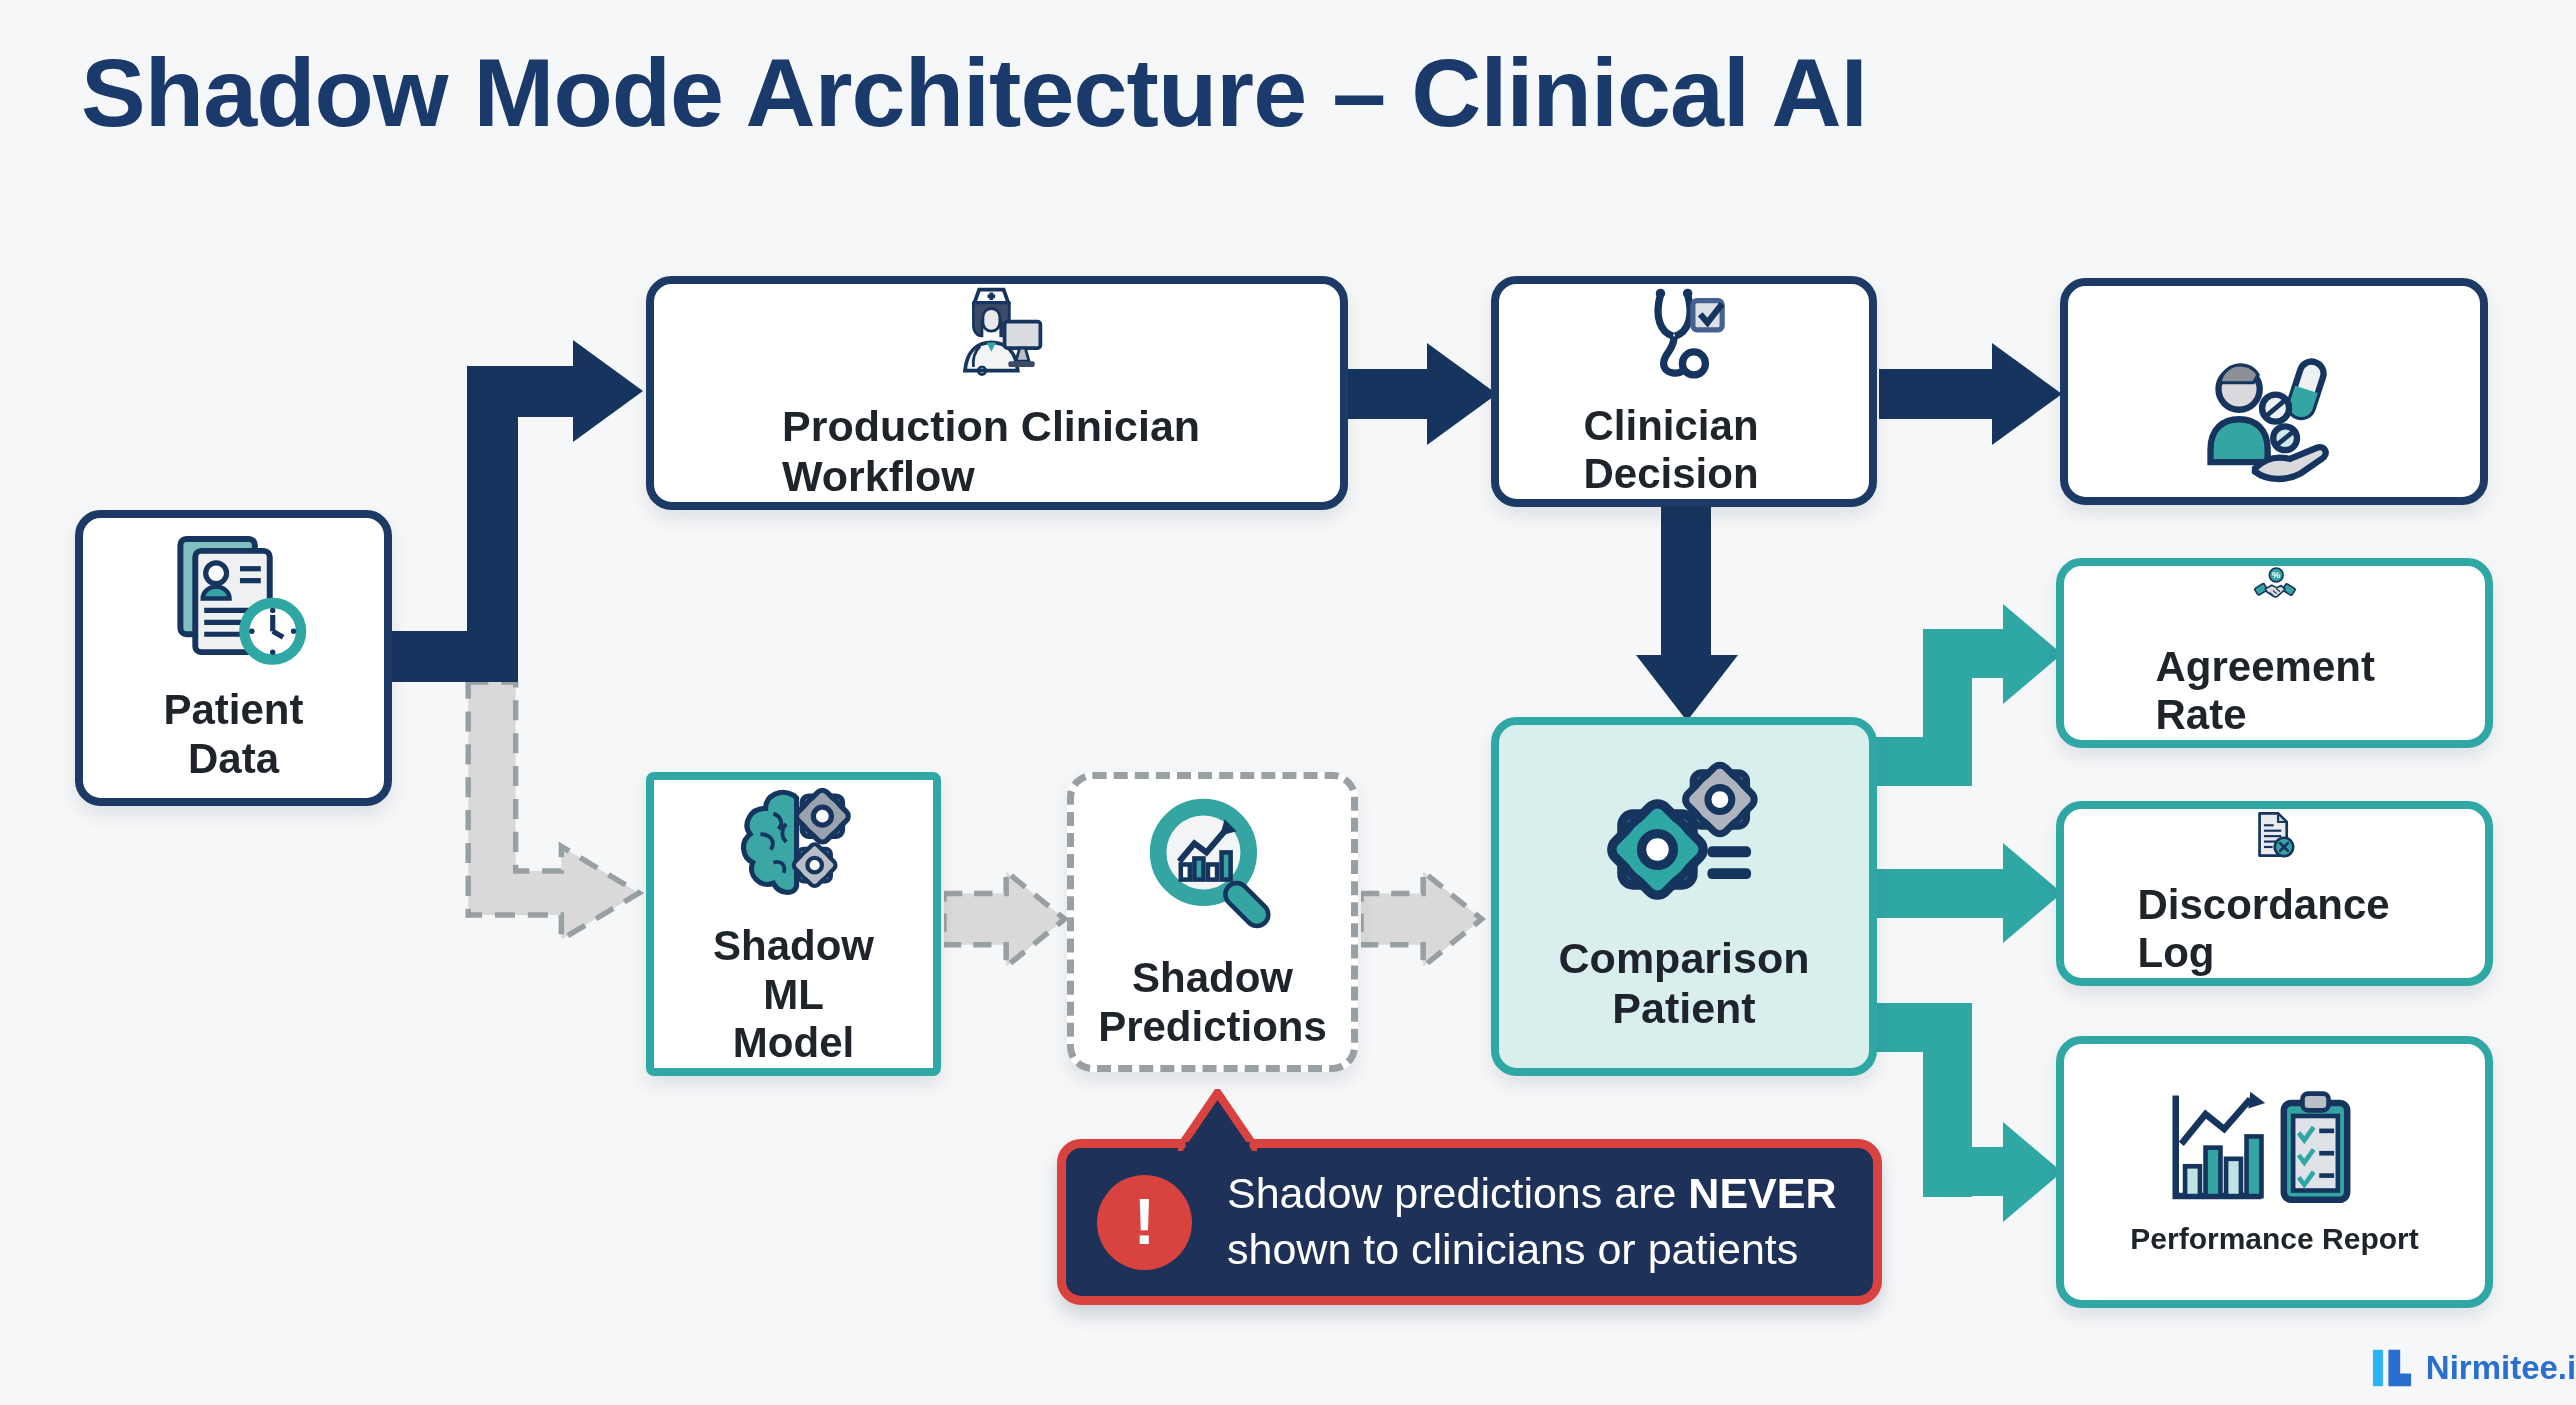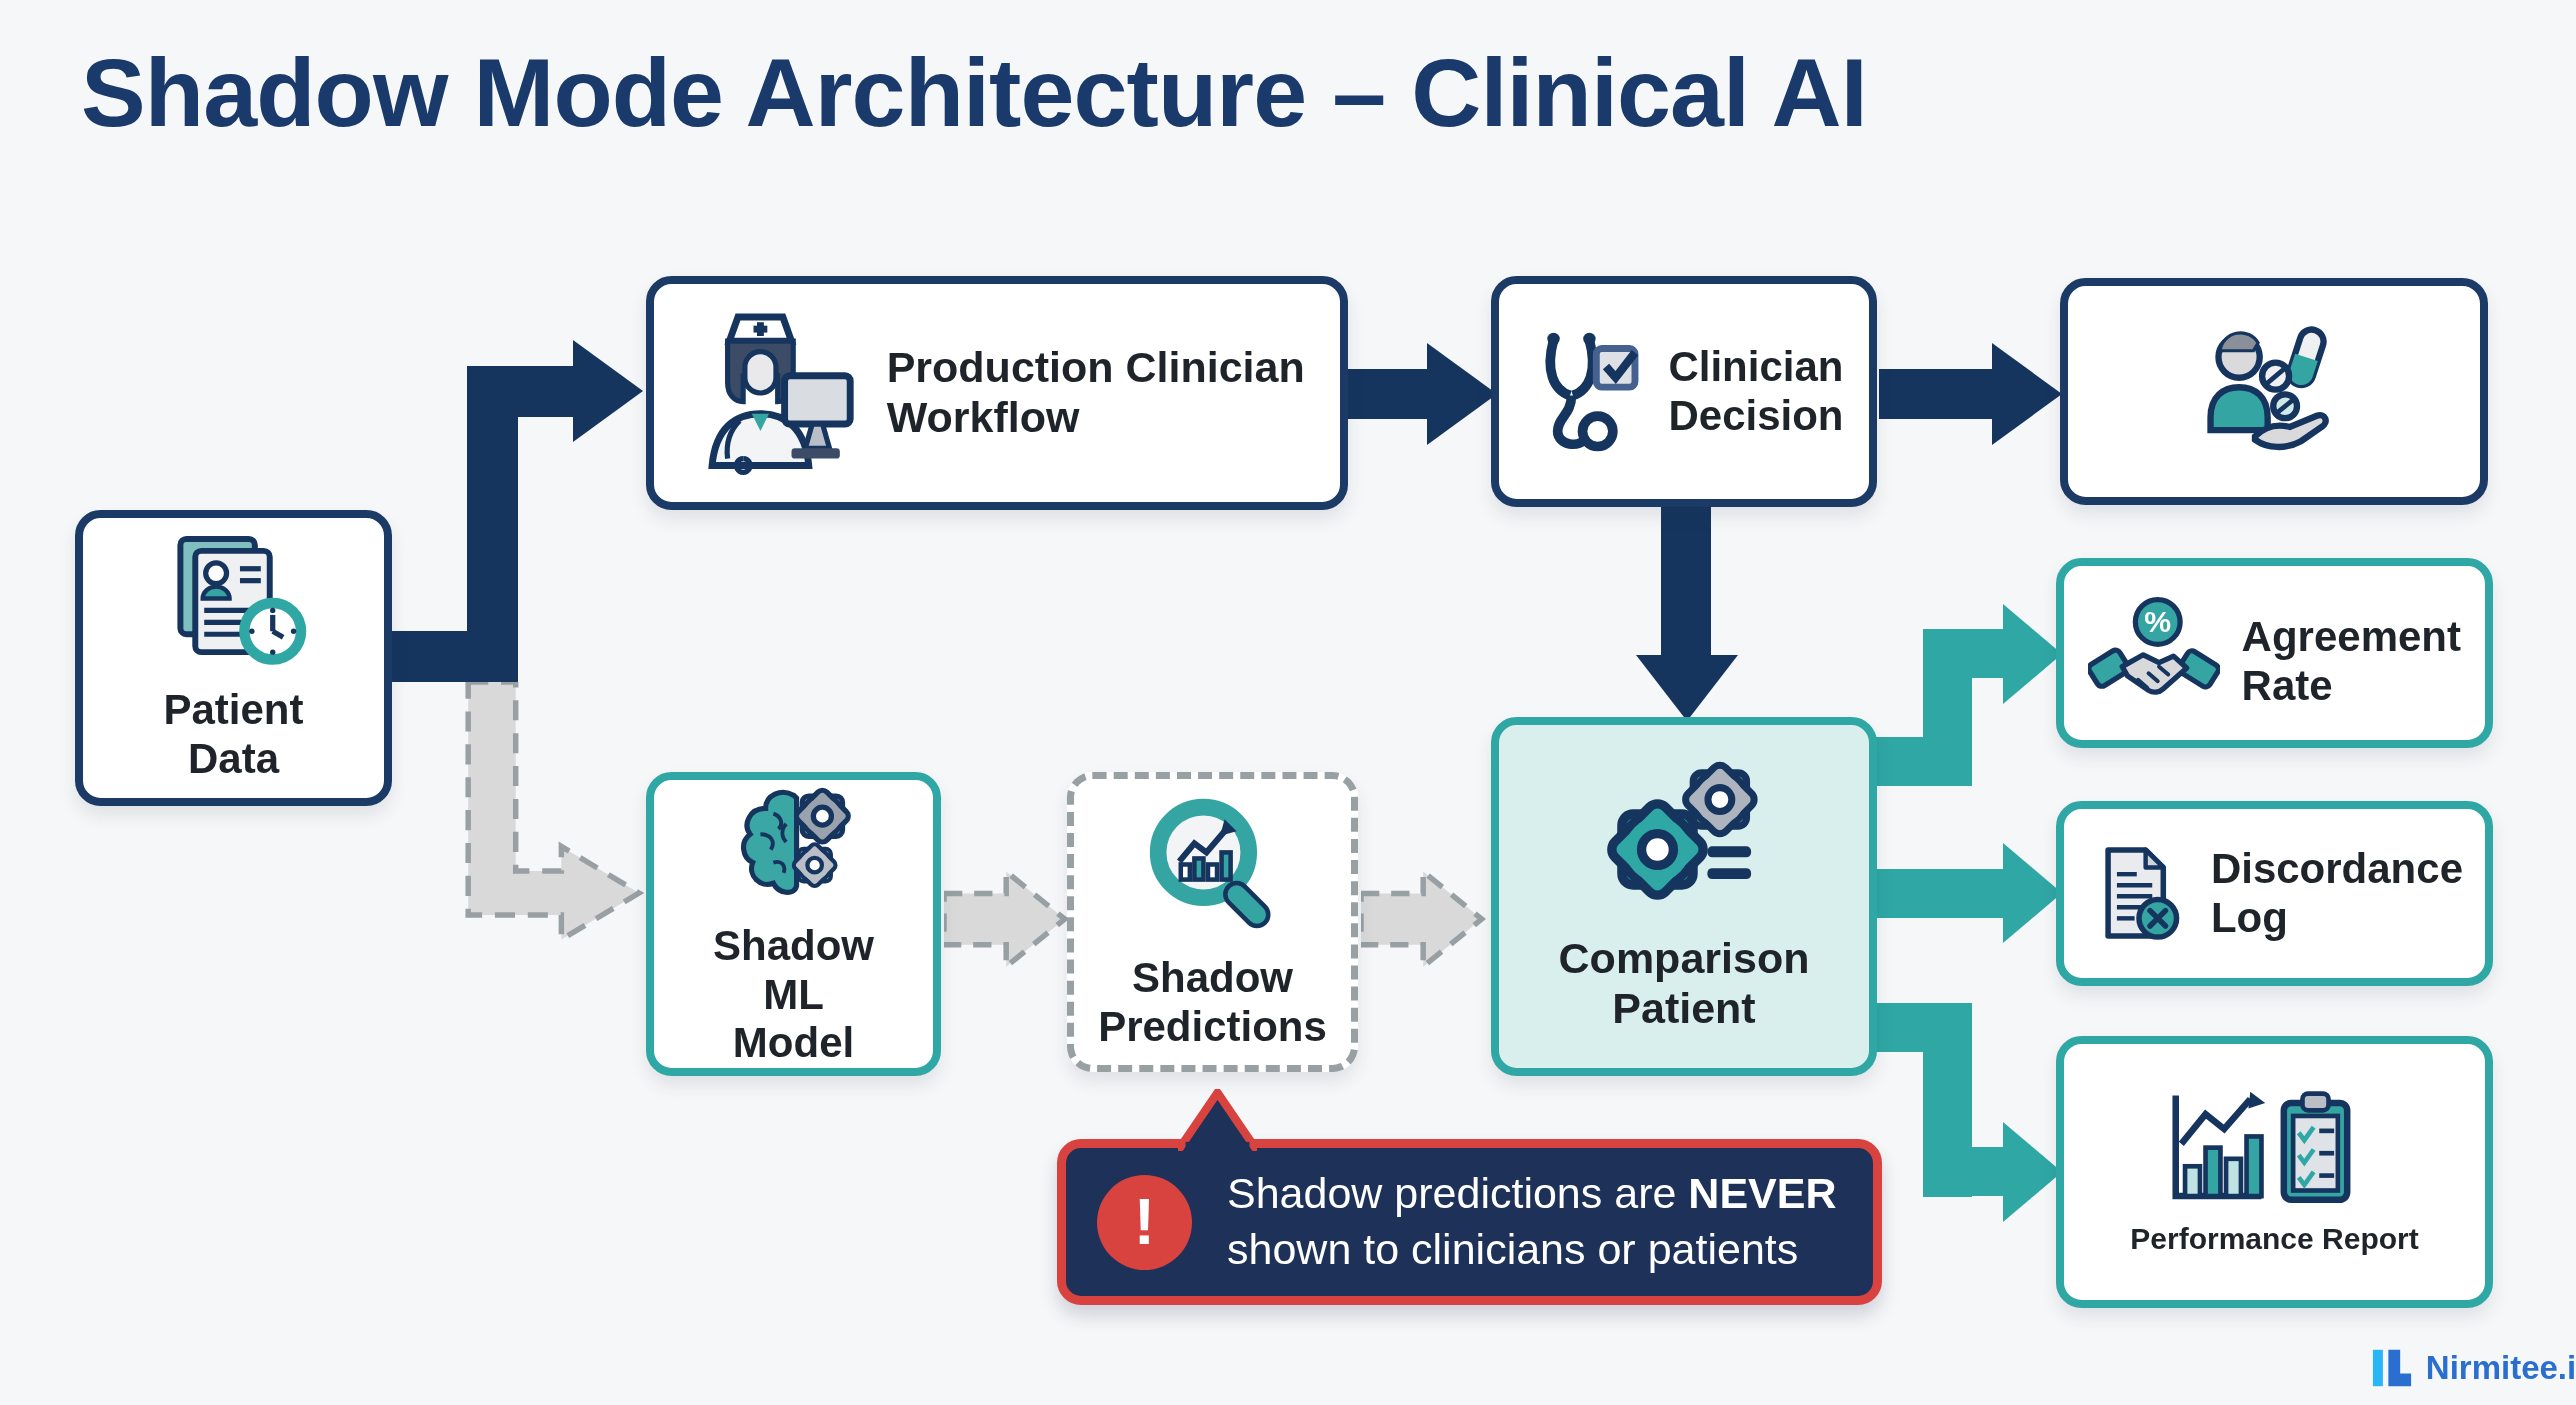--- a/index.html
+++ b/index.html
@@ -15,21 +15,21 @@
     color:#1a3a6b; white-space:nowrap;
   }
   
   .node {
     position:absolute; box-sizing:border-box; background:#ffffff;
     border:8.2px solid #1c3a66; border-radius:25.6px;
     display:flex; align-items:center; justify-content:center;
     box-shadow:0 9.1px 16.5px rgba(25,45,80,.10);
   }
   .node.col { flex-direction:column; }
-  .node.row { gap:24px; }
+  .node.row { flex-direction:column; gap:24px;justify-content:flex-end; }
   .node.teal { border-color:#2fa7a5; }
   .node.dashed { border:7.3px dashed #98a0a4; }
   .node.filled { background:#d9efee; border-color:#2fa7a5; }
   .label {
     font-weight:700; color:#1f242b; line-height:1.16;
     text-align:center; font-size:42px;
   }
   .label.left { text-align:left; }
   
   .bar { position:absolute; background:#16355e; }
@@ -183,21 +183,21 @@
         <path d="M63,24 h15 v10.5 a7.5,7.5 0 0 1 -15,0 z" fill="#35a5a3"></path>
       </g>
       <circle cx="51" cy="36" r="8.5" fill="#eef0f2" stroke="#16355e" stroke-width="4"></circle>
       <line x1="45" y1="41" x2="57" y2="31" stroke="#16355e" stroke-width="3"></line>
       <circle cx="57" cy="55" r="7.5" fill="#cfe9e8" stroke="#16355e" stroke-width="4"></circle>
       <line x1="52" y1="59" x2="62" y2="51" stroke="#16355e" stroke-width="3"></line>
       <path d="M38,74 c6,-6 14,-8 22,-6 l17,-7 c5,-2 8,4 3,7 l-13,9 c-9,5 -21,5 -29,-1 z" fill="#dadadc" stroke="#16355e" stroke-width="4"></path>
     </svg>
   </div>
 
-  <div class="node col teal" style="left:646px;top:772px;width:295px;height:304px;gap:12.8px;">
+  <div class="node col teal" style="left:646px;top:772px;width:295px;height:304px;gap:12.8px;border-radius:8px;">
     <svg width="146" height="146" viewBox="0 0 100 100">
       <path d="M50,12 C40,6 28,12 28,22 C16,22 10,34 16,42 C8,48 10,60 18,64 C14,74 24,84 34,80 C38,88 50,90 52,82 L52,14 Z" fill="#3aa7a5" stroke="#16355e" stroke-width="4"></path>
       <path d="M34,26 c6,2 8,8 4,12 M24,42 c8,0 12,6 8,12 M34,64 c6,-2 10,2 8,8 M44,34 c-4,4 -4,10 0,14" fill="none" stroke="#16355e" stroke-width="3"></path>
       <use href="#gear8" transform="translate(72,28) scale(0.82)" style="color:#9aa2ad"></use>
       <use href="#gear8" transform="translate(66,66) scale(0.66)" style="color:#b9bec7"></use>
     </svg>
     <div class="label" style="width:192px;">Shadow ML Model</div>
   </div>
 
   <div class="node col dashed" style="left:1067px;top:772px;width:291px;height:300px;gap:11px;">

